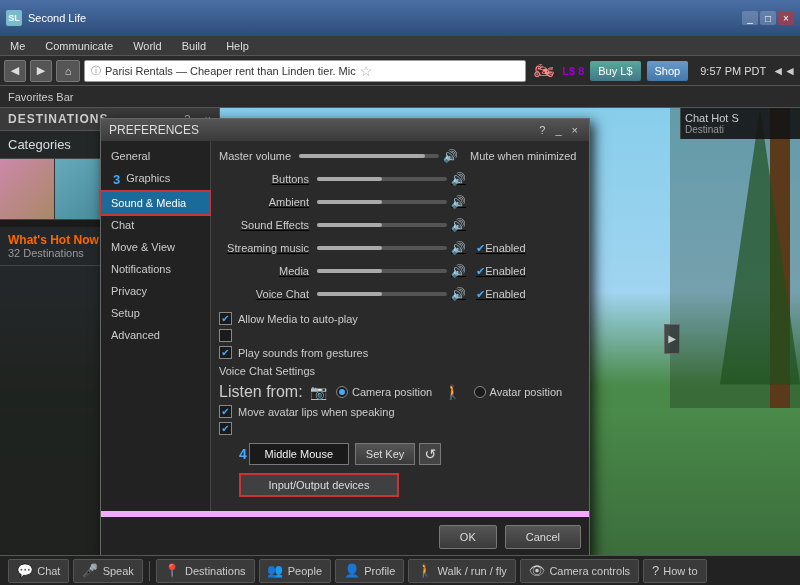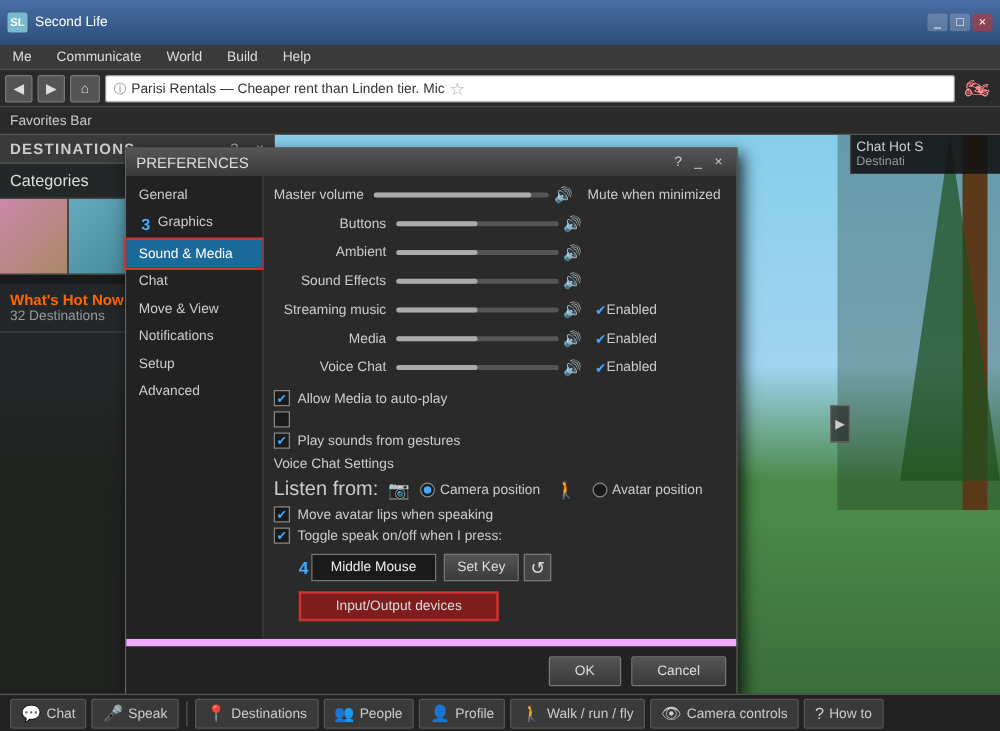--- a/index.html
+++ b/index.html
@@ -232,20 +232,21 @@
       padding: 8px;
       background: #2a2a2a;
     }
 
     
     .volume-section { margin-bottom: 8px; }
     .volume-row {
       display: flex; align-items: center;
       margin-bottom: 3px;
       height: 20px;
+      text-decoration: underline;
     }
     .volume-label {
       width: 90px; text-align: right;
       color: #ccc; font-size: 11px; margin-right: 8px;
     }
     .volume-slider {
       flex: 1;
       height: 4px;
       background: #555;
       border-radius: 2px;
@@ -337,21 +338,21 @@
       color: #ddd;
       width: 22px; height: 22px;
       font-size: 14px;
       cursor: pointer;
       margin-left: 4px;
       display: flex; align-items: center; justify-content: center;
     }
 
     
     .io-btn {
-      background: #7f1d1d;
+      background: #404040;
       border: 2px solid #cc3333;
       color: #ddd;
       height: 24px;
       width: 160px;
       font-size: 11px;
       cursor: pointer;
       text-align: center;
       display: flex; align-items: center; justify-content: center;
       margin: 4px 0;
     }
@@ -470,20 +471,27 @@
   <button class="toolbar-btn nav-btn">◀</button>
   <button class="toolbar-btn nav-btn">▶</button>
   <button class="toolbar-btn home-btn">⌂</button>
   <div class="address-bar">
     <span class="address-icon">ⓘ</span>
     <span>Parisi Rentals — Cheaper rent than Linden tier. Mic</span>
     <span class="star-btn">☆</span>
   </div>
 
   <span style="color:#f88; font-size:16px; margin:0 4px;">🏍</span>
+  <div class="toolbar-right">
+    <span class="linden">L$ 8</span>
+    <button class="buy-btn">Buy L$</button>
+    <button class="shop-btn">Shop</button>
+    <span class="time-display">9:57 PM PDT</span>
+    <span style="color:#ccc; font-size:12px; cursor:pointer;">◄◄</span>
+  </div>
 </div>
 
 <div class="favorites-bar">
   <span>Favorites Bar</span>
 </div>
 
 <div class="main-area">
 
   <div class="bg-scene">
 
@@ -561,20 +569,23 @@
         <div class="pref-nav-item">
           <span>Chat</span>
         </div>
         <div class="pref-nav-item">
           <span>Move &amp; View</span>
         </div>
         <div class="pref-nav-item">
           <span>Notifications</span>
         </div>
         <div class="pref-nav-item">
+          <span>Privacy</span>
+        </div>
+        <div class="pref-nav-item">
           <span>Setup</span>
         </div>
         <div class="pref-nav-item">
           <span>Advanced</span>
         </div>
       </div>
 
       <div class="pref-content">
 
         <div class="master-row">
@@ -676,21 +687,20 @@
             </div>
           </div>
 
           <div class="check-row">
             <div class="checkbox">✔</div>
             <span>Move avatar lips when speaking</span>
           </div>
 
           <div class="toggle-row">
             <div class="checkbox">✔</div>
-            <span class="toggle-label">Toggle speak on/off when I press:</span>
           </div>
 
           <div style="display:flex; align-items:center; margin-left:20px; margin-bottom:8px;">
             <span class="num-badge">4</span>
             <input class="key-input" type="text" value="Middle Mouse" readonly="" style="">
             <button class="set-key-btn">Set Key</button>
             <button class="refresh-btn">↺</button>
           </div>
 
           <div style="margin-left:20px;">

